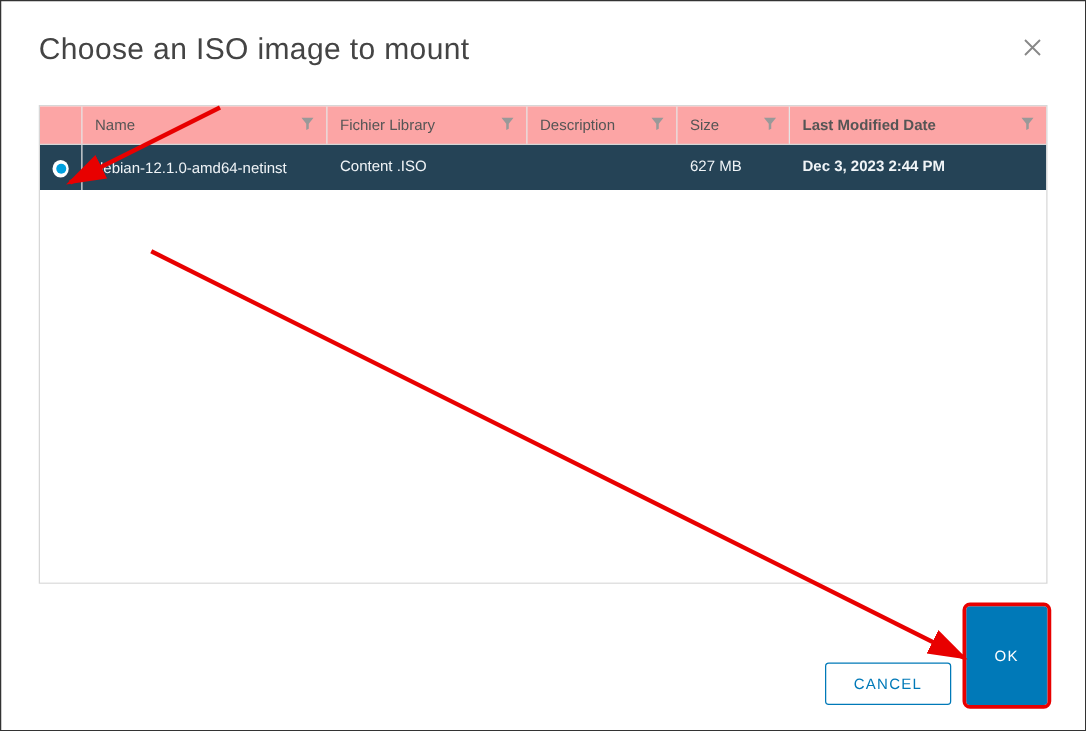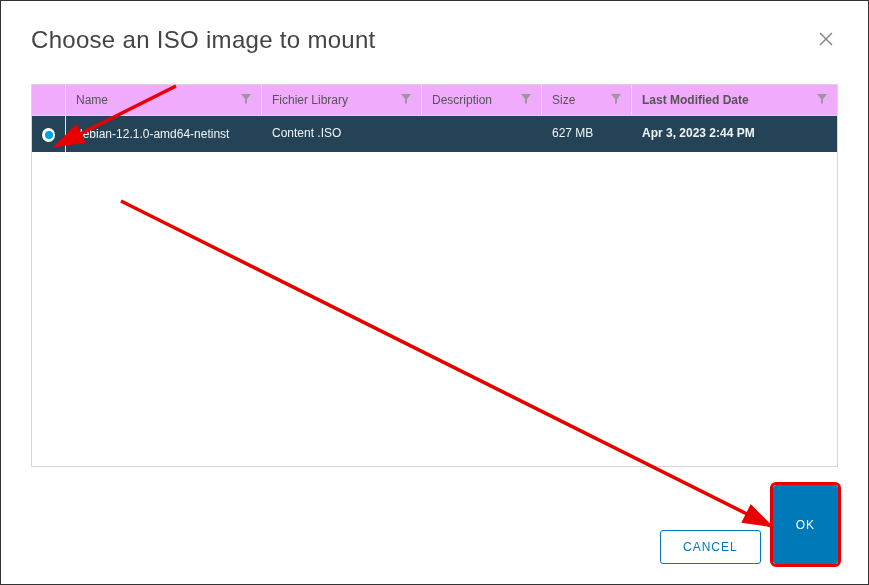--- a/index.html
+++ b/index.html
@@ -7,21 +7,21 @@
     body { border: 1px solid #333; position: relative; background: #fff; }
 
     .dialog { padding: 25px 30px 20px 30px; display: flex; flex-direction: column; height: 100%; }
 
     .dialog-header { display: flex; justify-content: space-between; align-items: flex-start; margin-bottom: 30px; }
     .dialog-title { font-size: 24px; font-weight: 400; color: #444; letter-spacing: 0.3px; text-align: center; }
     .close-x { font-size: 20px; color: #888; cursor: pointer; line-height: 1; padding: 4px; }
 
     .table-wrap { border: 1px solid #d7d7d7; flex: 1 1 auto; display: flex; flex-direction: column; overflow: hidden; }
 
-    .thead { display: flex; border-bottom: 1px solid #d7d7d7; background: #f0abfc; font-size: 12px; color: #555; }
+    .thead { display: flex; border-bottom: 1px solid #d7d7d7; background: #fca5a5; font-size: 12px; color: #555; }
     .th { display: flex; align-items: center; justify-content: space-between; padding: 8px 10px; border-right: 1px solid #e5e5e5; }
     .th:last-child { border-right: none; }
     .th .filter { color: #999; font-size: 11px; }
     .col-radio { width: 34px; flex: 0 0 34px; border-right: 1px solid #e5e5e5; }
     .col-name { width: 196px; flex: 0 0 196px; }
     .col-lib  { width: 160px; flex: 0 0 160px; }
     .col-desc { width: 120px; flex: 0 0 120px; }
     .col-size { width: 90px;  flex: 0 0 90px; gap: 14px; }
     .col-date { flex: 1 1 auto; font-weight: bold; }
 
@@ -105,21 +105,21 @@
       <div class="row selected">
         <div class="td col-radio">
           <div class="radio-dot">
               <div class="inner"></div>
             </div>
         </div>
         <div class="td col-name">debian-12.1.0-amd64-netinst</div>
         <div class="td col-lib">Content .ISO</div>
         <div class="td col-desc"></div>
         <div class="td col-size">627 MB</div>
-        <div class="td col-date">Apr 3, 2023 2:44 PM</div>
+        <div class="td col-date">Dec 3, 2023 2:44 PM</div>
       </div>
     </div>
   </div>
 
   <div class="footer">
     <button class="btn btn-cancel">CANCEL</button>
     <button class="btn btn-ok">OK</button>
   </div>
 
 </div>

